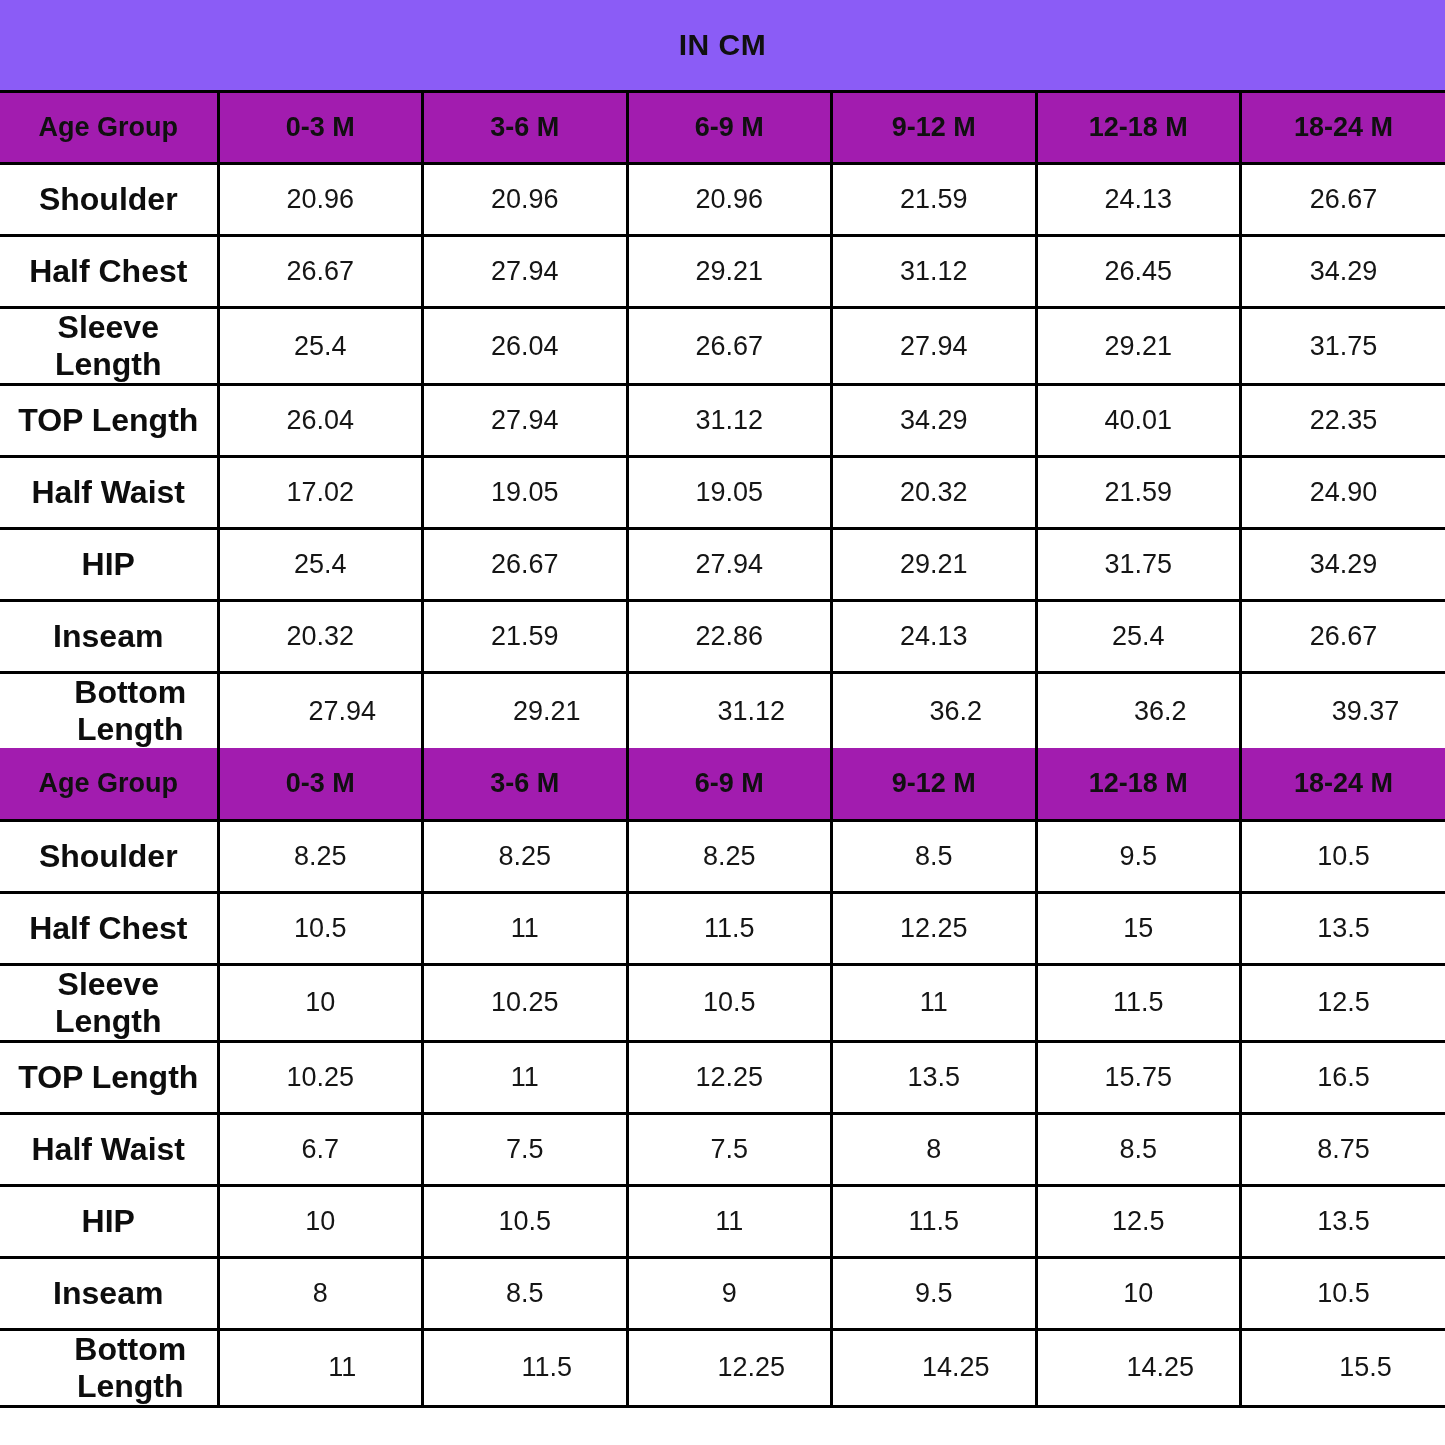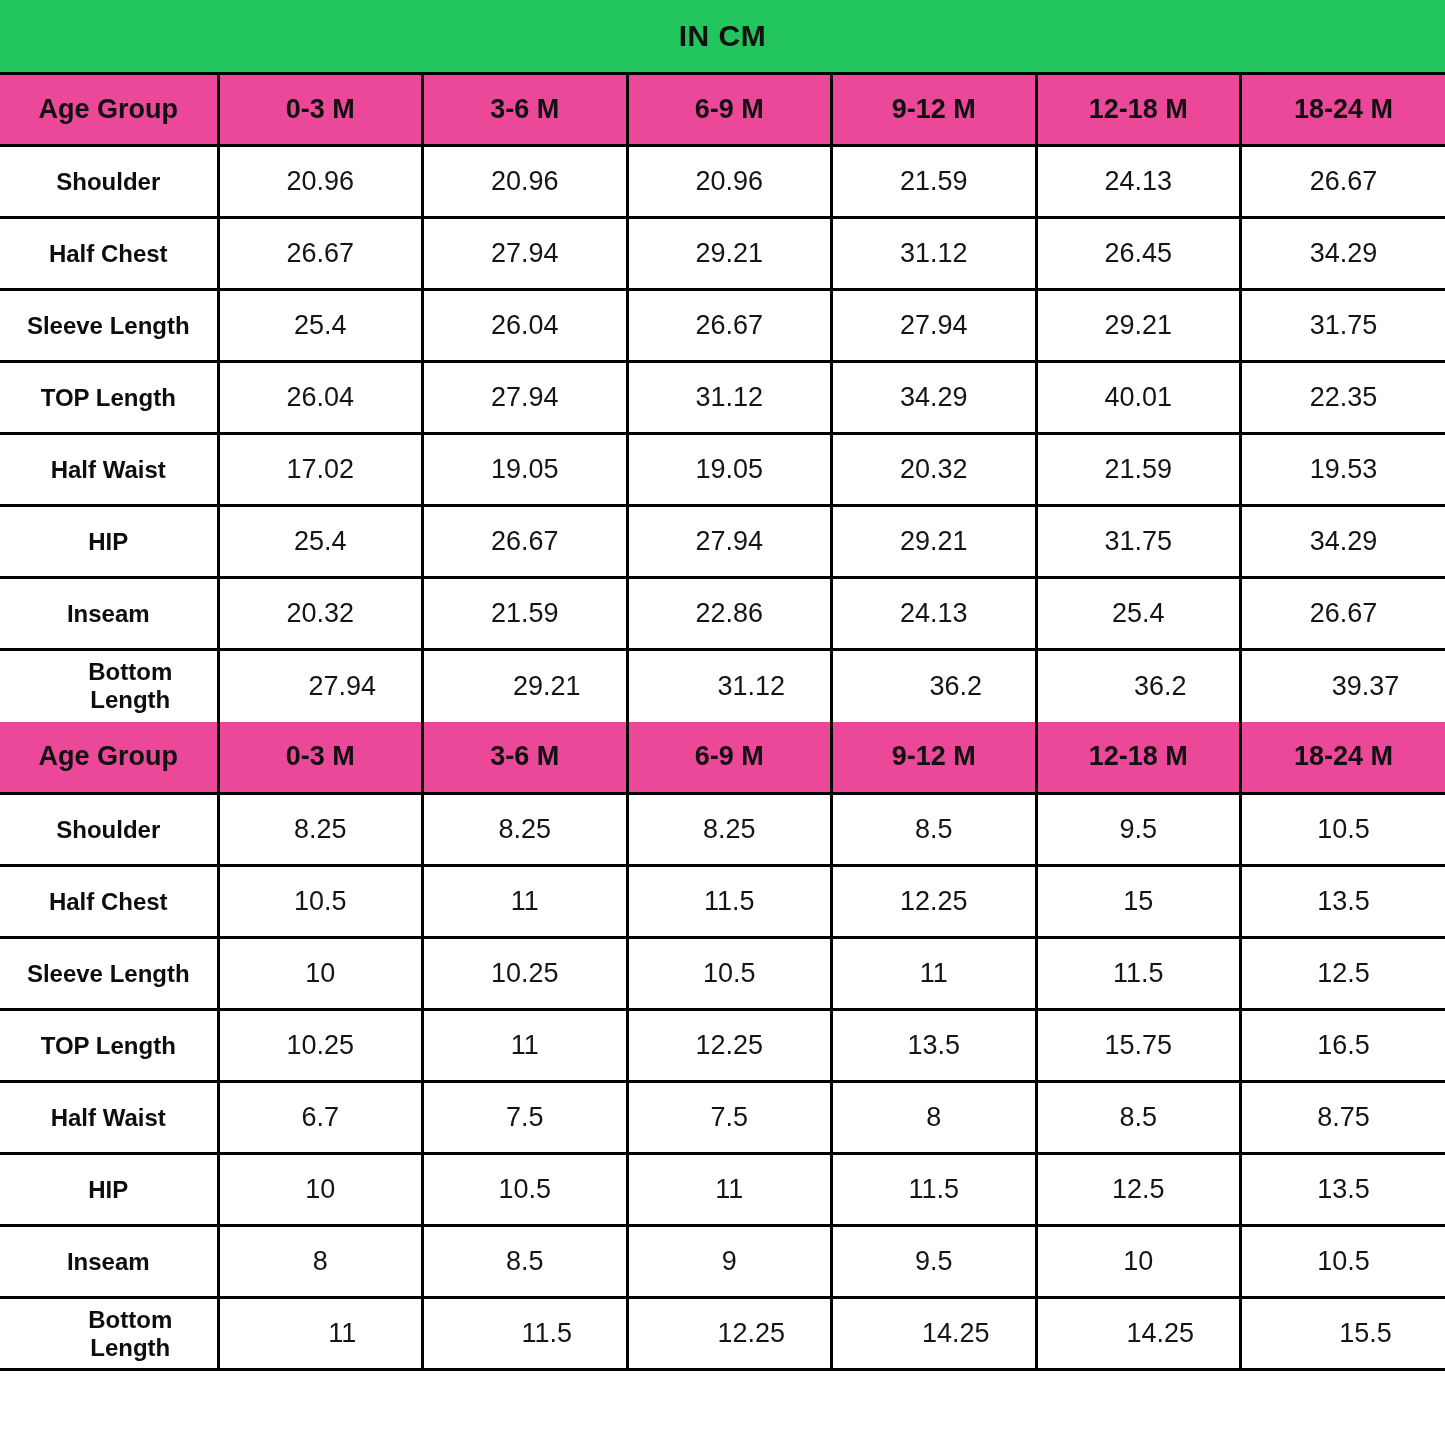--- a/index.html
+++ b/index.html
@@ -24,40 +24,40 @@
   table.size-table {
     width: 1445px;
     border-collapse: collapse;
     table-layout: fixed;
     border: 0;
   }
   table.size-table col.label-col { width: 218px; }
   table.size-table col.val-col { width: 204.5px; }
 
   tr.section-banner td {
-    background: #22c55e;
+    background: #8b5cf6;
     height: 72px;
     text-align: center;
     vertical-align: middle;
     font-weight: bold;
     font-size: 30px;
     letter-spacing: 0.5px;
     color: #101010;
     border-top: 3px solid #000000;
     border-bottom: 3px solid #000000;
     border-left: 0;
     border-right: 0;
-    padding: 0;
+    padding: 9px;
   }
   .sheet > table:first-child tr.section-banner td {
     border-top: 0;
   }
 
   tr.col-head td {
-    background: #ec4899;
+    background: #a21caf;
     height: 72px;
     text-align: center;
     vertical-align: middle;
     font-weight: bold;
     font-size: 27px;
     color: #101010;
     border: 3px solid #000000;
     border-top: 0;
     padding: 0 18px;
     box-sizing: border-box;
@@ -73,21 +73,21 @@
     font-size: 27px;
     color: #151515;
     border: 3px solid #000000;
     padding: 0 4px;
     box-sizing: border-box;
   }
   tr.data-row td:first-child { border-left: 0; }
   tr.data-row td:last-child { border-right: 0; }
   tr.data-row td.row-label {
     font-weight: bold;
-    font-size: 24px;
+    font-size: 32px;
     color: #0d0d0d;
   }
   tr.data-row:last-child td {
     border-bottom: 0;
     padding-left: 48px;
   }
   .sheet > table:last-child tr.data-row:last-child td {
     border-bottom: 3px solid #000000;
   }
 </style>
@@ -154,21 +154,21 @@
           <td>40.01</td>
           <td>22.35</td>
         </tr>
         <tr class="data-row">
           <td class="row-label">Half Waist</td>
           <td>17.02</td>
           <td>19.05</td>
           <td>19.05</td>
           <td>20.32</td>
           <td>21.59</td>
-          <td>19.53</td>
+          <td>24.90</td>
         </tr>
         <tr class="data-row">
           <td class="row-label">HIP</td>
           <td>25.4</td>
           <td>26.67</td>
           <td>27.94</td>
           <td>29.21</td>
           <td>31.75</td>
           <td>34.29</td>
         </tr>

